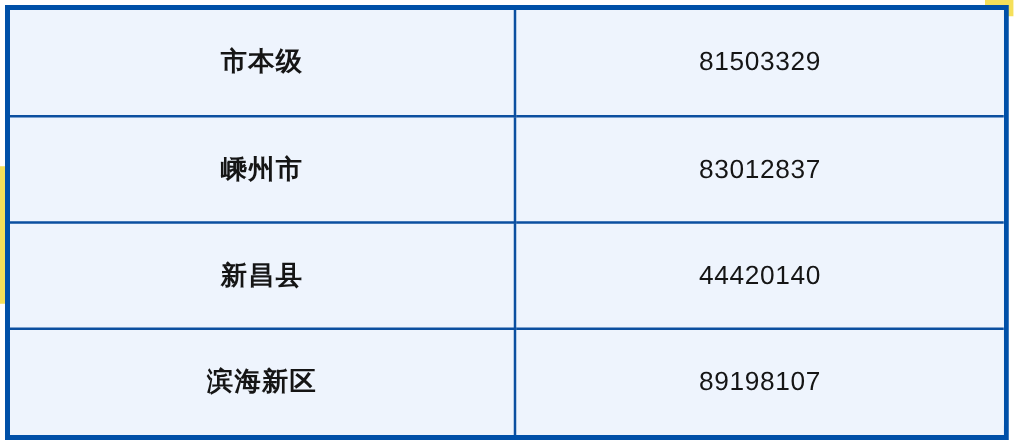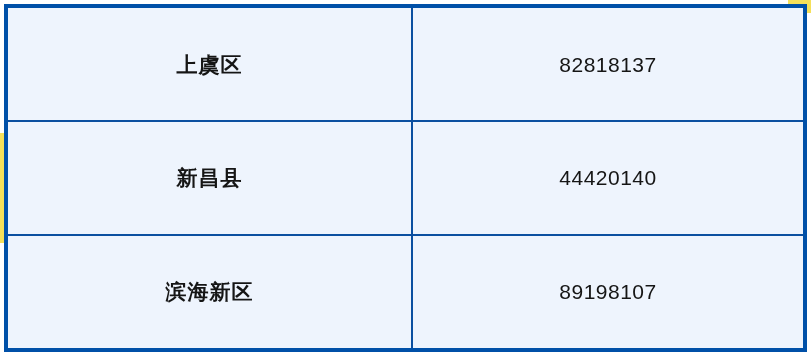--- a/index.html
+++ b/index.html
@@ -106,22 +106,26 @@
   <div class="accent-topright"></div>
 
   <div class="table-frame">
     <table class="data-table">
       <colgroup>
         <col class="col-name">
         <col class="col-value">
       </colgroup>
       <tbody>
           <tr>
-            <td class="cell-name">上虞区</td>
-            <td class="cell-value">82818137</td>
+            <td class="cell-name">市本级</td>
+            <td class="cell-value">81503329</td>
+          </tr>
+          <tr>
+            <td class="cell-name">嵊州市</td>
+            <td class="cell-value">83012837</td>
           </tr>
           <tr>
             <td class="cell-name">新昌县</td>
             <td class="cell-value">44420140</td>
           </tr>
           <tr>
             <td class="cell-name">滨海新区</td>
             <td class="cell-value">89198107</td>
           </tr>
         </tbody>

